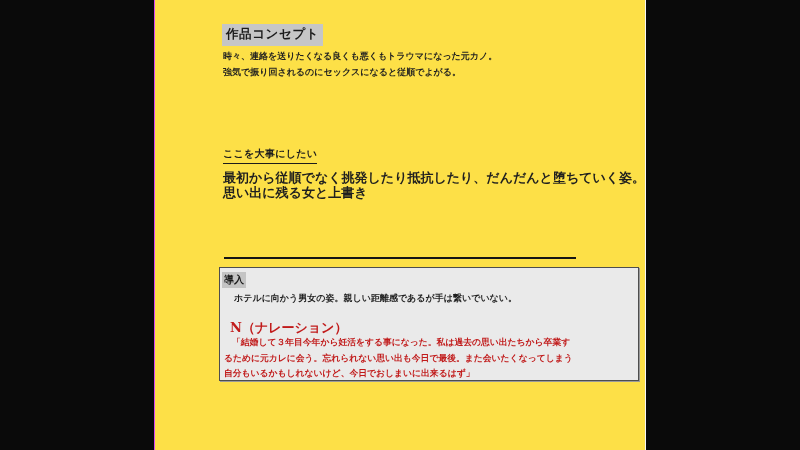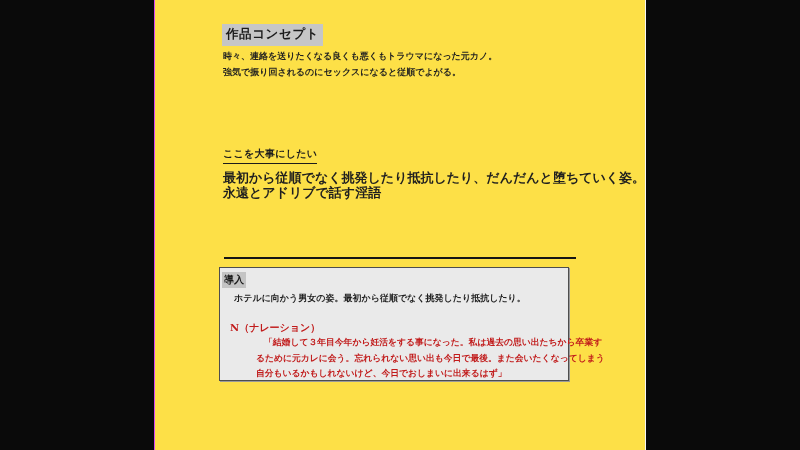--- a/index.html
+++ b/index.html
@@ -56,52 +56,51 @@
   .para.important { top: 170px; font-size: 13px; line-height: 15px; }
 
   .divider {
     position: absolute; left: 69px; top: 257px;
     width: 352px; height: 2px;
     background: #151515;
   }
 
   .intro-box {
     position: absolute; left: 64px; top: 267px;
-    width: 350px; height: 114px;
+    width: 420px; height: 114px;
     background: #eaeaea;
     border: 1px solid #4e4e4e;
     box-shadow: 1px 1px 0 #9a9a9a;
     box-sizing: border-box;
   }
   .intro-label {
     position: absolute; left: 2px; top: 4px;
     background: #c4c4c4;
     font-size: 10px; font-weight: bold; color: #1b1b1b;
     padding: 1px 2px;
     white-space: nowrap;
   }
   .scene-line {
     position: absolute; left: 14px; top: 23px;
     font-size: 9px; font-weight: bold; color: #1f1f1f;
     line-height: 15px; white-space: nowrap;
   }
   .narration-label {
     position: absolute; left: 10px; top: 52px;
-    font-size: 10px; font-weight: bold;
+    font-size: 13px; font-weight: bold;
     color: #c11b1b;
     line-height: 15px; white-space: nowrap;
   }
   .narration-text {
     position: absolute; left: 4px; top: 67px;
     width: 354px;
     font-size: 8.8px; font-weight: bold;
     color: #c11b1b;
     line-height: 15.5px;
     text-indent: 8px;
-    margin-left: 32px;
   }
 </style>
 </head>
 <body>
 
 <div class="stage">
 
   <div class="letterbox left"></div>
   <div class="letterbox right"></div>
 
@@ -111,26 +110,26 @@
 
     <div class="para concept">
       <div class="line">時々、連絡を送りたくなる良くも悪くもトラウマになった元カノ。</div>
       <div class="line">強気で振り回されるのにセックスになると従順でよがる。</div>
     </div>
 
     <div class="sub-heading">ここを大事にしたい</div>
 
     <div class="para important">
       <div class="line">最初から従順でなく挑発したり抵抗したり、だんだんと堕ちていく姿。</div>
-      <div class="line">永遠とアドリブで話す淫語</div>
+      <div class="line">思い出に残る女と上書き</div>
     </div>
 
     <div class="divider"></div>
 
     <div class="intro-box">
       <div class="intro-label">導入</div>
-      <div class="scene-line">ホテルに向かう男女の姿。最初から従順でなく挑発したり抵抗したり。</div>
+      <div class="scene-line">ホテルに向かう男女の姿。親しい距離感であるが手は繋いでいない。</div>
       <div class="narration-label">N（ナレーション）</div>
       <div class="narration-text">「結婚して３年目今年から妊活をする事になった。私は過去の思い出たちから卒業するために元カレに会う。忘れられない思い出も今日で最後。また会いたくなってしまう自分もいるかもしれないけど、今日でおしまいに出来るはず」</div>
     </div>
 
   </div>
 </div>
 
 </body></html>

